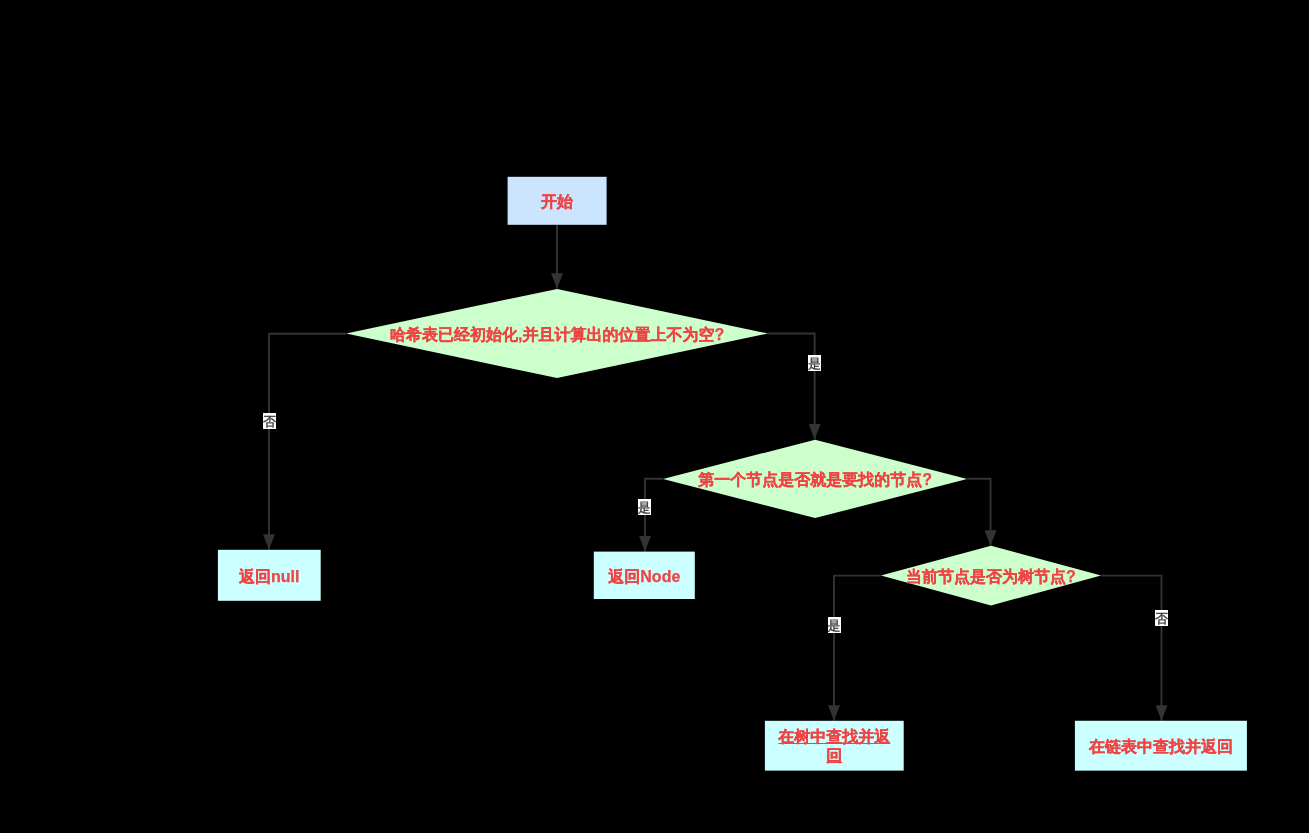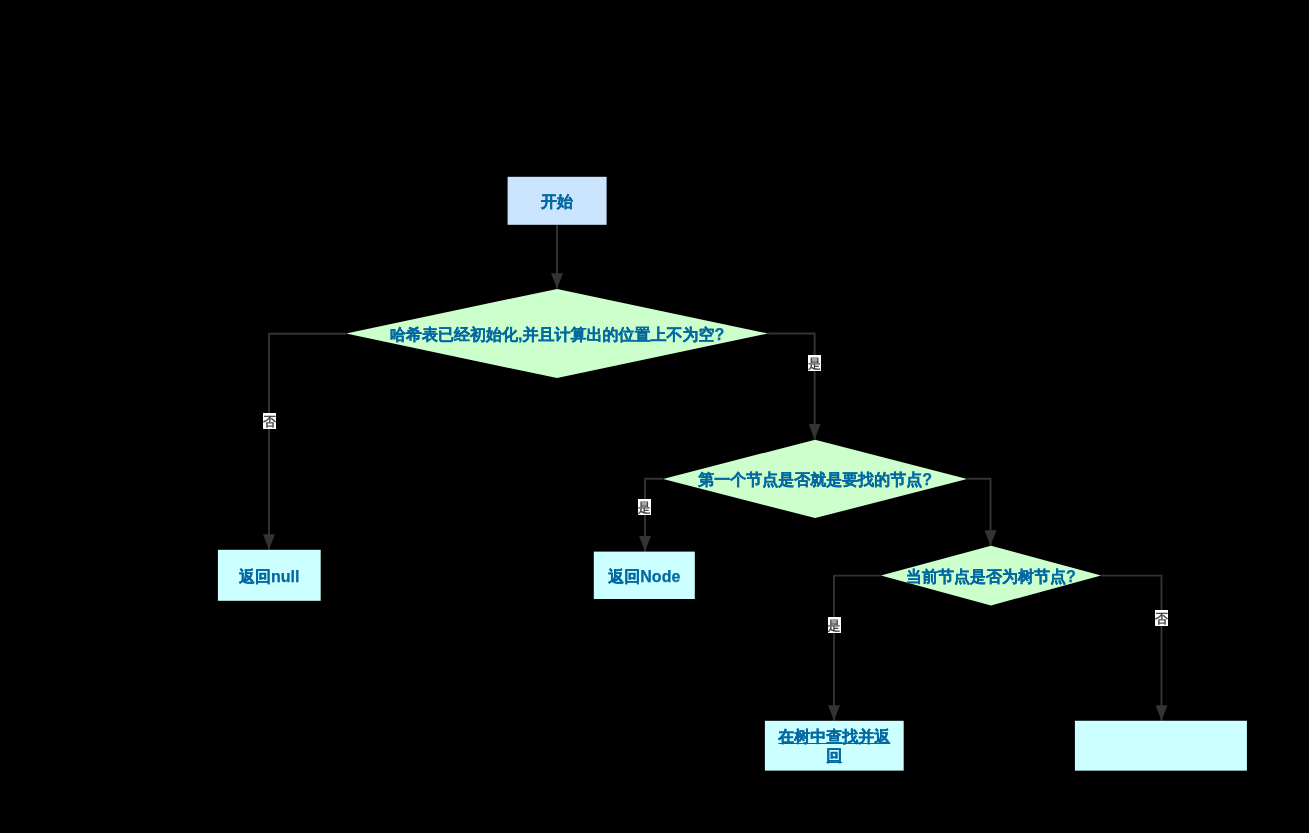--- a/index.html
+++ b/index.html
@@ -6,21 +6,21 @@
   html,body{margin:0;padding:0;background:#000;}
   body{width:1309px;height:833px;overflow:hidden;
        font-family:"Liberation Sans",sans-serif;}
   #canvas{position:relative;width:1309px;height:833px;background:#000;overflow:hidden;}
   svg#diagram{position:absolute;left:0;top:0;width:1309px;height:833px;display:block;}
   #labels-layer{position:absolute;left:0;top:0;width:1309px;height:833px;
                 will-change:transform;-webkit-font-smoothing:antialiased;}
   .node-shape{stroke:none;}
   .edge-path{fill:none;stroke:#333333;stroke-width:1.9;
              stroke-linecap:butt;stroke-linejoin:miter;}
-  .node-text{position:absolute;text-align:center;color:#0369a1;
+  .node-text{position:absolute;text-align:center;color:#ef4444;
              font-weight:700;font-size:16px;line-height:19px;
              white-space:pre;pointer-events:none;
              -webkit-text-stroke:0.25px currentColor;paint-order:stroke fill;
              display:flex;align-items:center;justify-content:center;}
   .node-text>span{display:block;position:relative;top:0.8px;}
   .edge-label{position:absolute;text-align:center;background:#ffffff;color:#333333;
               font-size:13px;line-height:15px;padding-top:1px;
               white-space:pre;font-weight:400;
               -webkit-text-stroke:0.3px currentColor;paint-order:stroke fill;}
   .fill-start{fill:#cce5ff;}
@@ -63,20 +63,21 @@
 
   <div id="labels-layer">
     <div class="node-text" style="left: 507.6px; top: 176.8px; width: 99px; height: 48px;"><span>开始</span></div>
     <div class="node-text" style="left: 346.1px; top: 288.9px; width: 422px; height: 89.2px;"><span>哈希表已经初始化,并且计算出的位置上不为空?</span></div>
     <div class="node-text" style="left: 217.9px; top: 549.8px; width: 102.8px; height: 51px;"><span>返回null</span></div>
     <div class="node-text" style="left: 593.8px; top: 551.6px; width: 101px; height: 47.4px;"><span>返回Node</span></div>
     <div class="node-text" style="left: 663.05px; top: 439.7px; width: 304.1px; height: 78.4px;"><span>第一个节点是否就是要找的节点?</span></div>
     <div class="node-text" style="left: 880.9px; top: 545.8px; width: 220.2px; height: 59.6px; justify-content: center;"><span>当前节点是否为树节点?</span></div>
     <div class="node-text" style="left: 764.9px; top: 720.8px; width: 138.8px; height: 49.8px; text-decoration: underline;"><span>在树中查找并返
 回</span></div>
+    <div class="node-text" style="left: 1074.9px; top: 720.75px; width: 172px; height: 49.9px;"><span>在链表中查找并返回</span></div>
 
     <div class="edge-label" style="left: 262.9px; top: 412.9px;">否</div>
     <div class="edge-label" style="left: 807.9px; top: 354.9px;">是</div>
     <div class="edge-label" style="left: 637.7px; top: 498.7px;">是</div>
     <div class="edge-label" style="left: 827.5px; top: 616.7px;">是</div>
     <div class="edge-label" style="left: 1155.1px; top: 609.9px;">否</div>
   </div>
 
 </div>
 

